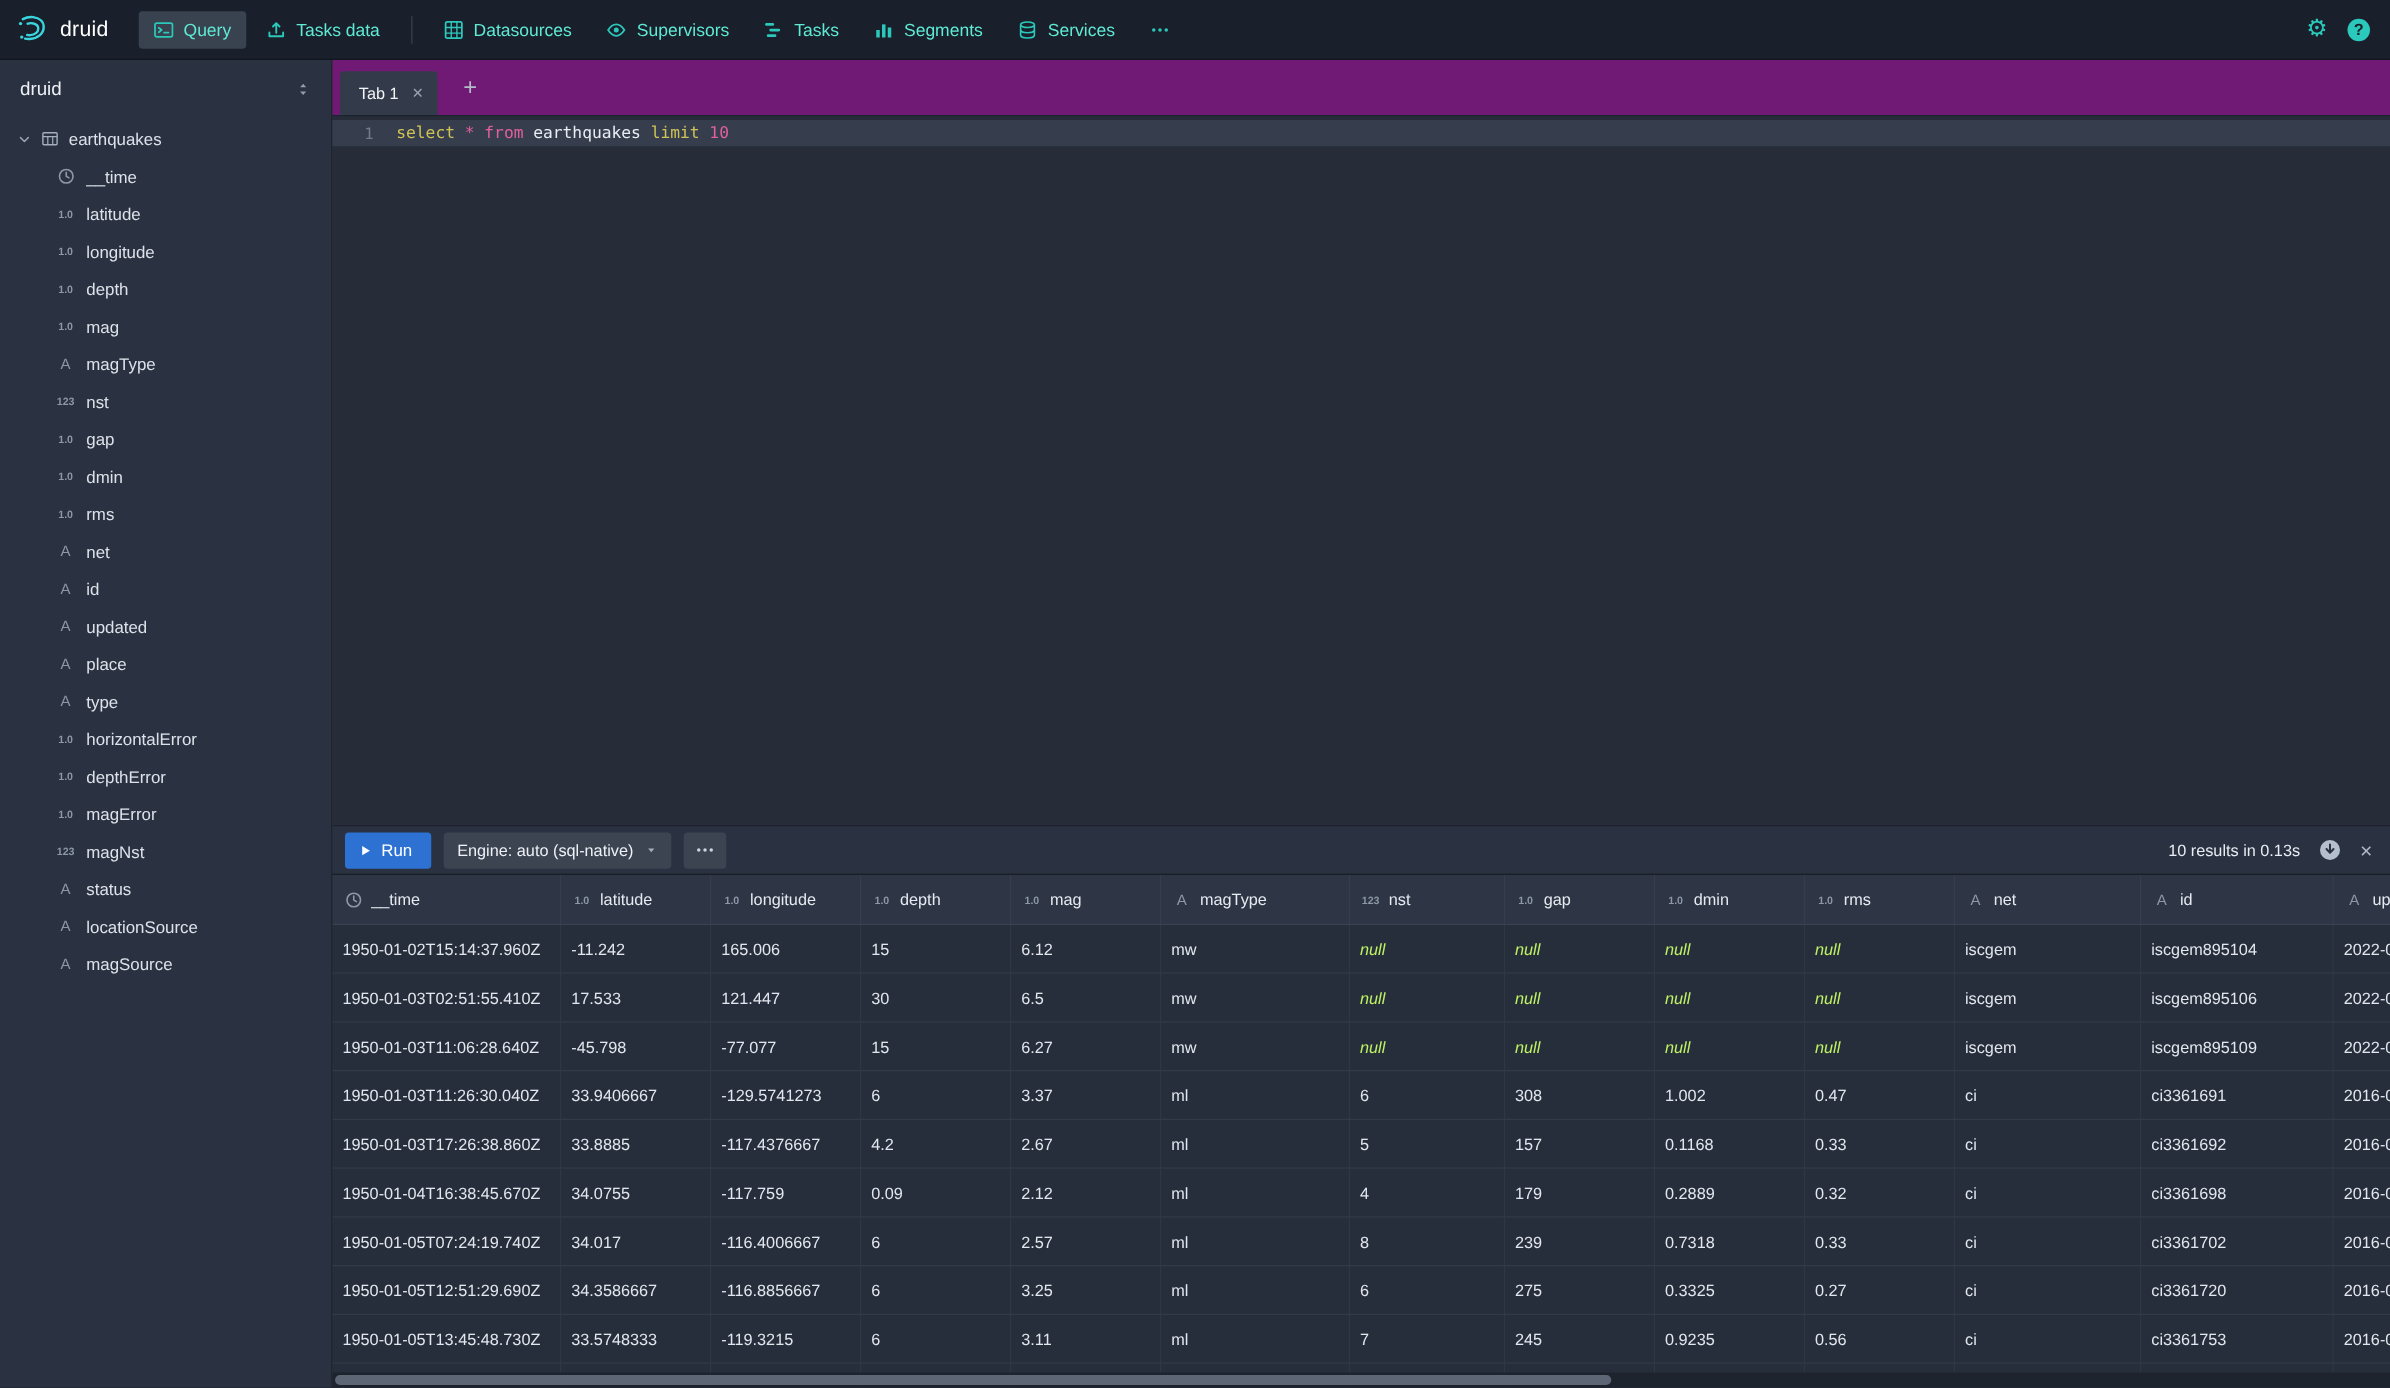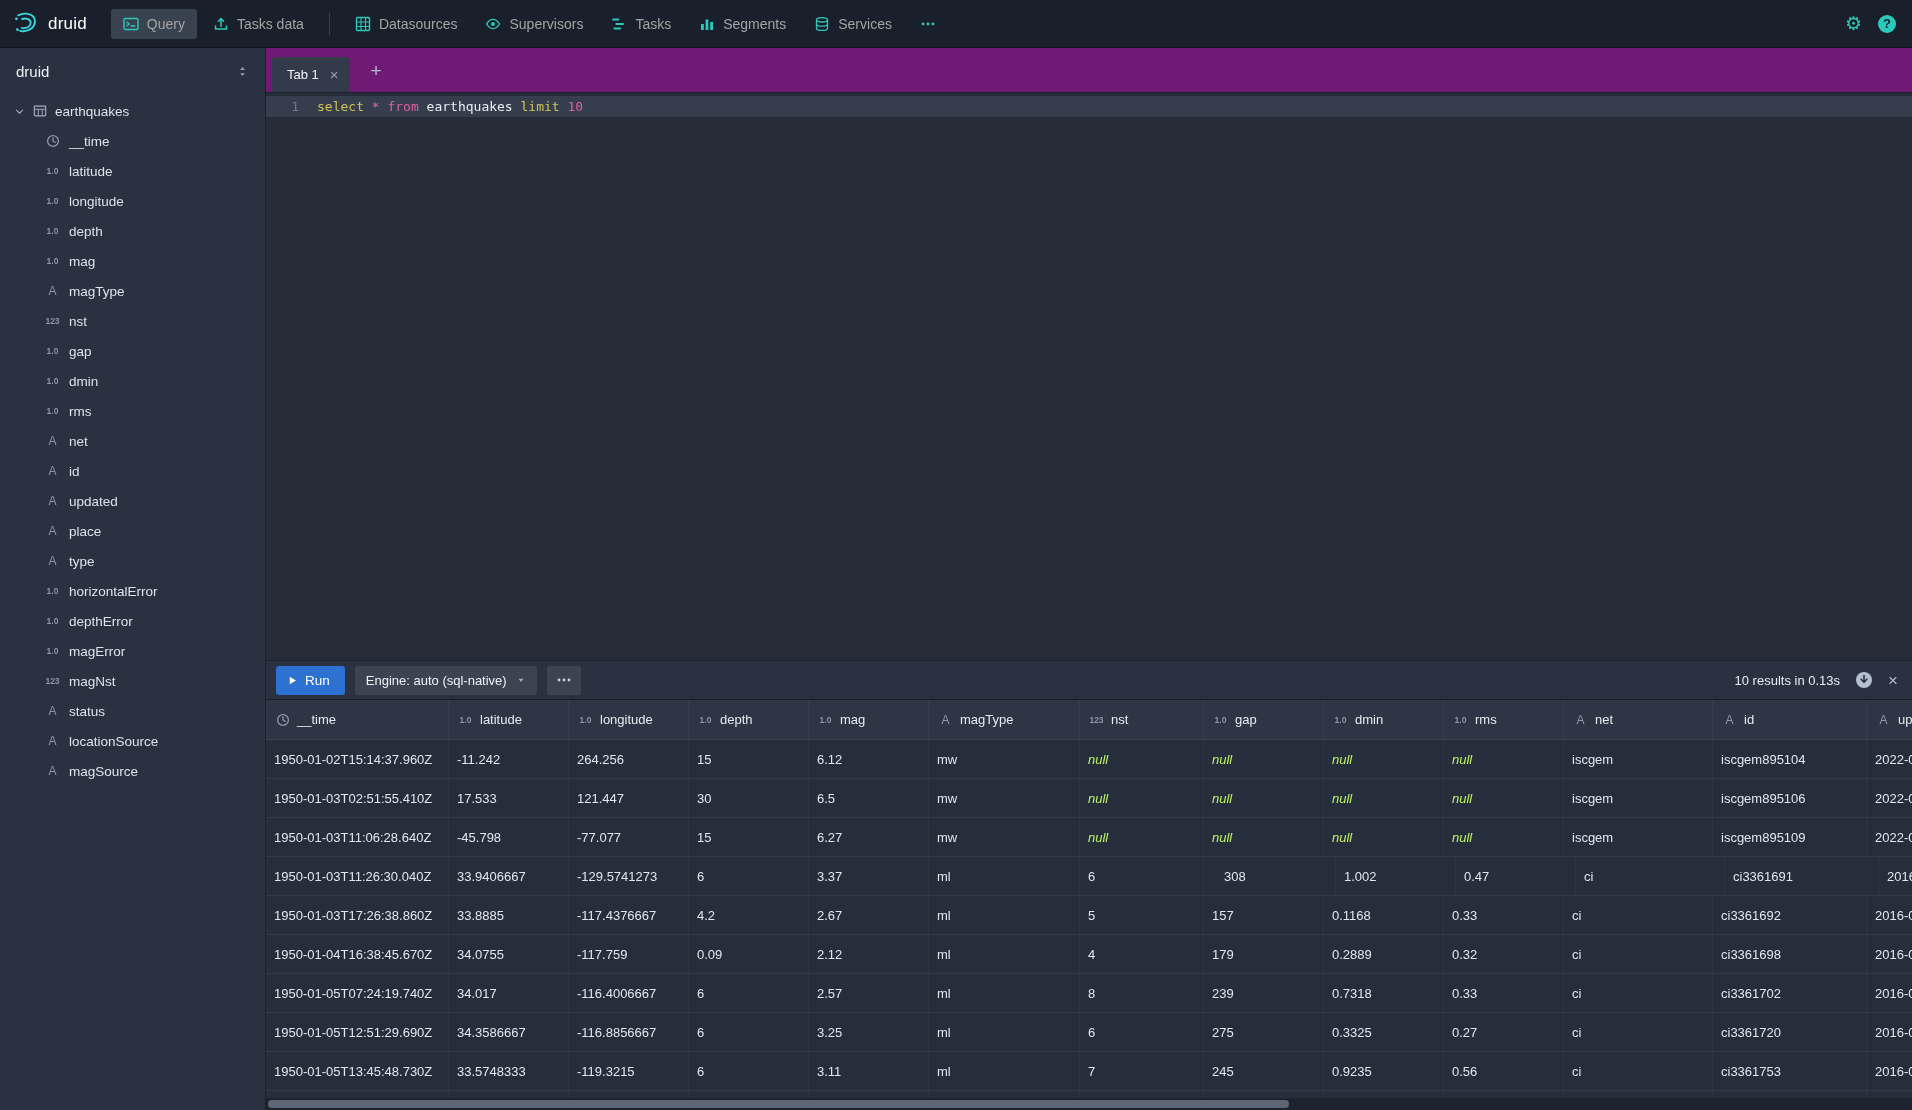--- a/index.html
+++ b/index.html
@@ -7,21 +7,21 @@
     font-family:"Liberation Sans",sans-serif;color:#e7ebf1}
   .root{width:100%;height:100%;display:flex;flex-direction:column}
 
   
   .topbar{flex:0 0 48px;height:48px;background:#1a202b;display:flex;align-items:center;
     padding:0 16px 0 12px;border-bottom:1px solid #11161e}
   .brand{display:flex;align-items:center;gap:9px;margin-right:24px;cursor:pointer}
   .brand-text{font-size:17px;color:#ffffff;letter-spacing:.2px}
   .nav{display:flex;align-items:center;gap:4px;flex:1}
   .nav-item{display:flex;align-items:center;gap:8px;padding:7px 12px;border-radius:3px;
-    cursor:pointer;font-size:14px;color:#a3a3a3;white-space:nowrap}
+    cursor:pointer;font-size:14px;color:#5eead4;white-space:nowrap}
   .nav-item.active{background:#39424f}
   .nav-icon{display:flex;color:#2bc9bb}
   .nav-divider{width:1px;height:22px;background:#39414e;margin:0 9px}
   .topbar-right{display:flex;align-items:center;gap:16px}
   .gear{color:#2bc9bb;font-size:19px;line-height:1;cursor:pointer;font-family:"DejaVu Sans",sans-serif}
   .help{width:18px;height:18px;border-radius:50%;background:#2bc9bb;color:#16202a;
     font-size:13px;font-weight:bold;display:flex;align-items:center;justify-content:center;cursor:pointer}
 
   
   .app{flex:1;display:flex;min-height:0}
@@ -425,21 +425,21 @@
             </div>
             <div class="rcell" style="width: 200px;">
               <span class="col-icon ticon ticon-a">A</span>
               <span>updated</span>
             </div>
           </div>
         <div>
             <div class="rrow">
               <div class="rcell" style="width: 183px;">1950-01-02T15:14:37.960Z</div>
               <div class="rcell" style="width: 120px;">-11.242</div>
-              <div class="rcell" style="width: 120px;">264.256</div>
+              <div class="rcell" style="width: 120px;">165.006</div>
               <div class="rcell" style="width: 120px;">15</div>
               <div class="rcell" style="width: 120px;">6.12</div>
               <div class="rcell" style="width: 151px;">mw</div>
               <div class="rcell null" style="width: 124px;">null</div>
               <div class="rcell null" style="width: 120px;">null</div>
               <div class="rcell null" style="width: 120px;">null</div>
               <div class="rcell null" style="width: 120px;">null</div>
               <div class="rcell" style="width: 149px;">iscgem</div>
               <div class="rcell" style="width: 154px;">iscgem895104</div>
               <div class="rcell" style="width: 200px;">2022-0</div>
@@ -475,21 +475,21 @@
               <div class="rcell" style="width: 200px;">2022-0</div>
             </div>
             <div class="rrow">
               <div class="rcell" style="width: 183px;">1950-01-03T11:26:30.040Z</div>
               <div class="rcell" style="width: 120px;">33.9406667</div>
               <div class="rcell" style="width: 120px;">-129.5741273</div>
               <div class="rcell" style="width: 120px;">6</div>
               <div class="rcell" style="width: 120px;">3.37</div>
               <div class="rcell" style="width: 151px;">ml</div>
               <div class="rcell" style="width: 124px;">6</div>
-              <div class="rcell" style="width: 120px; margin-left: 12px;">308</div>
+              <div class="rcell" style="width: 120px;">308</div>
               <div class="rcell" style="width: 120px;">1.002</div>
               <div class="rcell" style="width: 120px;">0.47</div>
               <div class="rcell" style="width: 149px;">ci</div>
               <div class="rcell" style="width: 154px;">ci3361691</div>
               <div class="rcell" style="width: 200px;">2016-0</div>
             </div>
             <div class="rrow">
               <div class="rcell" style="width: 183px;">1950-01-03T17:26:38.860Z</div>
               <div class="rcell" style="width: 120px;">33.8885</div>
               <div class="rcell" style="width: 120px;">-117.4376667</div>

